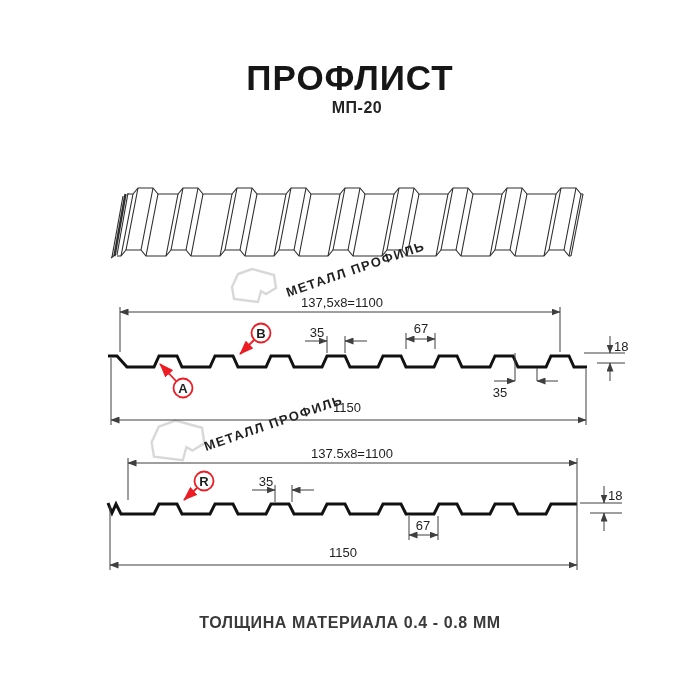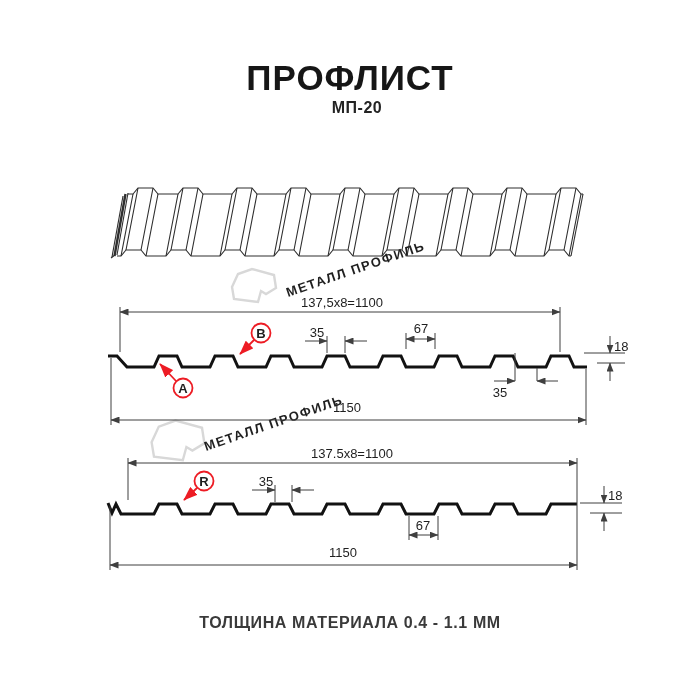--- a/index.html
+++ b/index.html
@@ -166,14 +166,14 @@
       <text x="343" y="557" text-anchor="middle">1150</text>
 
       <g>
         <line class="red" x1="197" y1="488" x2="184" y2="500" marker-end="url(#arrR)"></line>
         <circle class="red" cx="204" cy="481" r="9.5"></circle>
         <text class="redtxt" x="204" y="485.5" text-anchor="middle">R</text>
       </g>
     </g>
   </svg>
 
-  <div class="footer">ТОЛЩИНА МАТЕРИАЛА 0.4 - 1.1 ММ</div>
+  <div class="footer">ТОЛЩИНА МАТЕРИАЛА 0.4 - 0.8 ММ</div>
 </div>
 
 </body></html>

